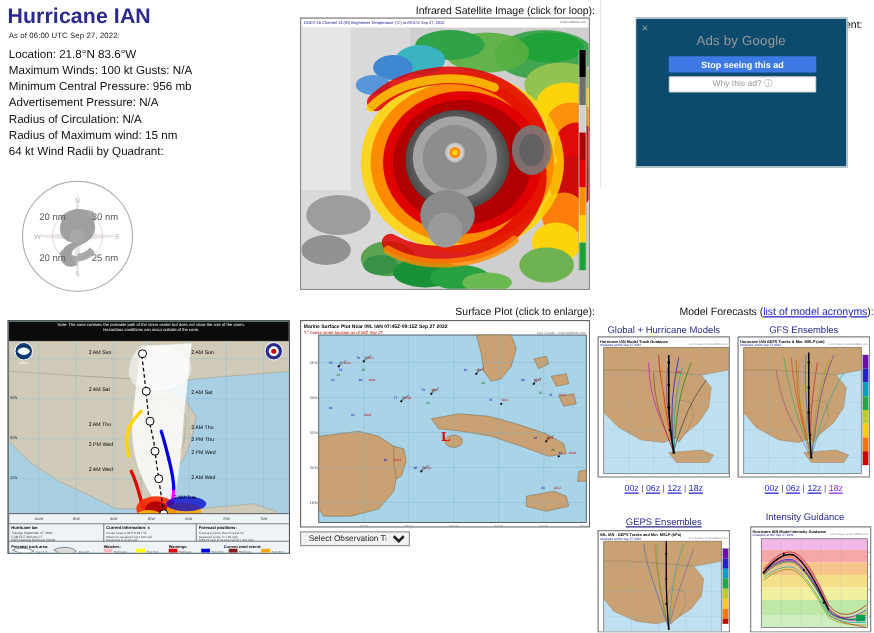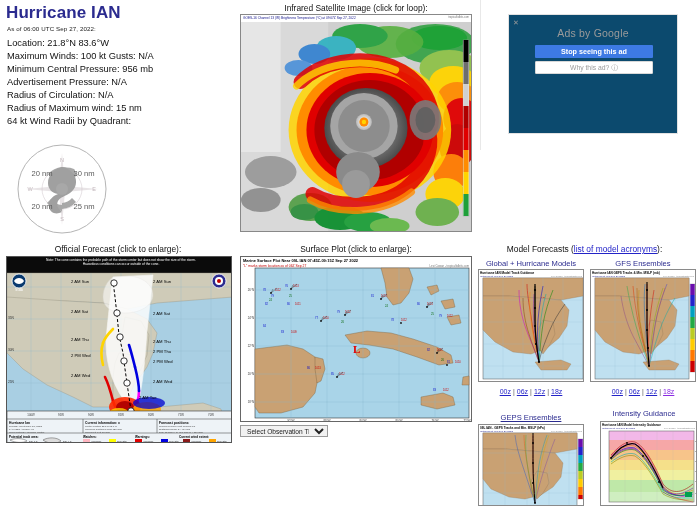--- a/index.html
+++ b/index.html
@@ -21,21 +21,21 @@
   }
   #storm-asof { font-size: 6.2px; color: #222; margin: 0 0 6px 3px; letter-spacing:.1px; }
   .info-line { font-size: 9.3px; color: #111; margin: 0 0 2.1px 3px; line-height: 1.18; }
 
   
   #wind-radii { position: absolute; left: 6px; top: 139px; width: 118px; height: 100px; }
   #wind-radii svg { display:block; }
 
   
   .caption {
-    font-size: 8.4px; color: #111; text-align: center; white-space: nowrap;
+    font-size: 8.4px; color: #111; text-align: right; white-space: nowrap;
   }
   .caption a { color: #2323c8; text-decoration: underline; }
 
   
   #sat-caption { position: absolute; left: 236px; top: 3px; width: 240px; }
   #sat-image {
     position: absolute; left: 240px; top: 14px; width: 232px; height: 218px;
     border: 1px solid #888; background:#d8d8d8; overflow: hidden;
   }
   #sat-title-bar {
@@ -274,21 +274,20 @@
 
   <div id="ad-divider"></div>
   <div id="ad-caption" class="caption">Advertisement:</div>
   <div id="ad-box">
     <div id="ad-x">✕</div>
     <div id="ads-by-google">Ads by Google</div>
     <div id="stop-ad-btn">Stop seeing this ad</div>
     <div id="why-ad-btn">Why this ad? ⓘ</div>
   </div>
 
-  <div id="fc-caption" class="caption">Official Forecast (click to enlarge):</div>
   <div id="forecast-map">
     <svg viewBox="0 0 226 187" preserveAspectRatio="none" width="226" height="187">
 
       <rect x="0" y="0" width="226" height="187" fill="#a9cfe3"></rect>
 
       <rect x="0" y="0" width="226" height="16" fill="#0b0b0b"></rect>
 
       <g fill="#cfcbb8" stroke="#9a9684" stroke-width="0.4">
         <path d="M0,16 L226,16 L226,40 L150,46 L120,52 L96,46 L60,44 L0,44 Z"></path>
         <path d="M0,40 L60,44 L96,46 L120,52 L140,62 L150,76 L146,96 L140,110 L130,124

